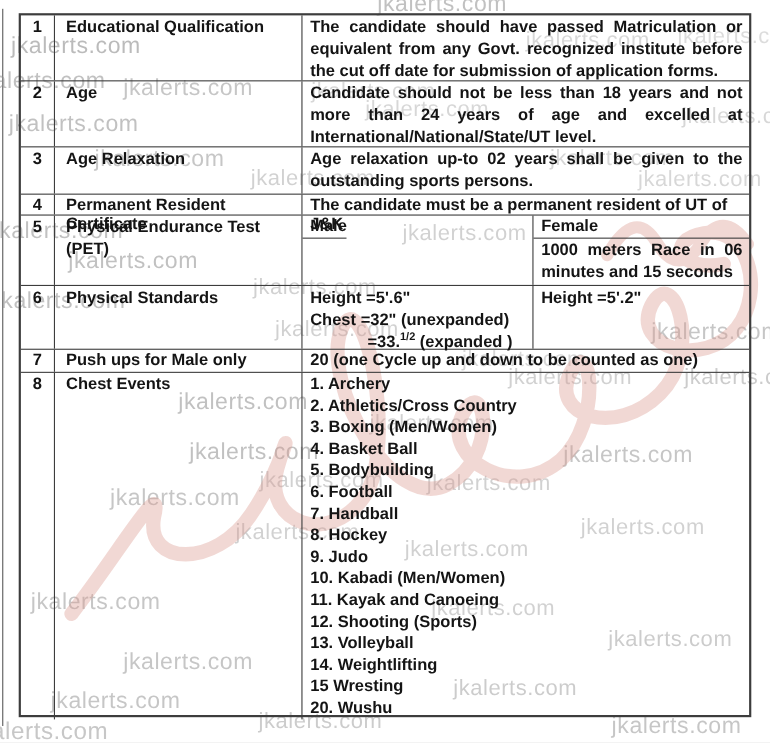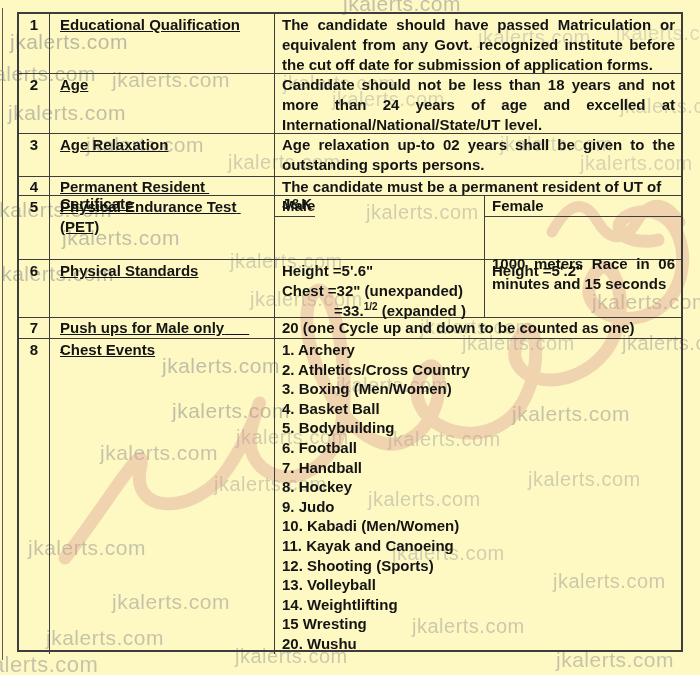--- a/index.html
+++ b/index.html
@@ -1,46 +1,46 @@
 <!DOCTYPE html>
 <html><head>
 <meta charset="utf-8">
 <style>
   html,body{margin:0;padding:0;background:#e9e9e9;}
   .page{
     position:relative;width:700px;height:675px;margin:0 auto;
-    background:#fef9c3;overflow:hidden;
+    background:#ffffff;overflow:hidden;
     font-family:"Liberation Sans",sans-serif;color:#141414;
   }
   .page-edge{position:absolute;left:2px;top:8px;height:652px;width:0;
     border-left:1.5px solid #5a5a5a;z-index:0;}
   
   .wm-layer{position:absolute;inset:0;z-index:1;pointer-events:none;}
   .wm{position:absolute;color:#8f8f8f;font-size:20px;font-weight:400;
     letter-spacing:.5px;white-space:nowrap;}
   .script-layer{position:absolute;inset:0;z-index:1;pointer-events:none;opacity:.38;}
   
   .tbl{position:absolute;left:17px;top:12px;width:666px;height:640px;
     border:2px solid #3d3d3d;box-sizing:border-box;z-index:2;
     display:flex;flex-direction:column;font-size:15px;font-weight:600;line-height:20px;}
   .row{display:flex;border-bottom:1.5px solid #3d3d3d;box-sizing:border-box;flex:none;}
   .row:last-child{border-bottom:none;flex:1;}
   .cell-no{width:31px;flex:none;border-right:1.5px solid #3d3d3d;box-sizing:border-box;
     text-align:center;padding-top:1px;}
   .cell-label{width:225px;flex:none;border-right:1.5px solid #3d3d3d;box-sizing:border-box;
-    padding:1px 22px 0 10px;white-space:pre-wrap;text-decoration:underline;}
+    padding:1px 22px 0 10px;white-space:pre-wrap;}
   .cell-detail{flex:1;padding:1px 6px 0 7px;box-sizing:border-box;}
   .just{text-align:justify;}
   .r1{height:60px;} .r2{height:60px;} .r3{height:43px;}
   .r4{height:19px;line-height:17px;} .r5{height:64px;} .r6{height:58px;}
   .r7{height:21px;line-height:18px;}
   .split{flex:1;display:flex;}
   .col-m{width:210px;flex:none;border-right:1.5px solid #3d3d3d;box-sizing:border-box;
     display:flex;flex-direction:row;}
-  .col-f{flex:1;display:flex;flex-direction:column;gap:36px;}
+  .col-f{flex:1;display:flex;flex-direction:column;}
   .split-head{height:21px;flex:none;border-bottom:1.5px solid #3d3d3d;box-sizing:border-box;
     font-weight:700;padding-left:7px;line-height:19px;}
   .split-body{flex:1;padding:1px 6px 0 7px;}
   .ps-line3{margin-left:52px;}
   sup{font-size:10px;line-height:0;vertical-align:super;}
   .sports{padding:1px 0 0 7px;}
   .sport{height:19.6px;line-height:19.6px;}
 </style>
 </head>
 <body>

